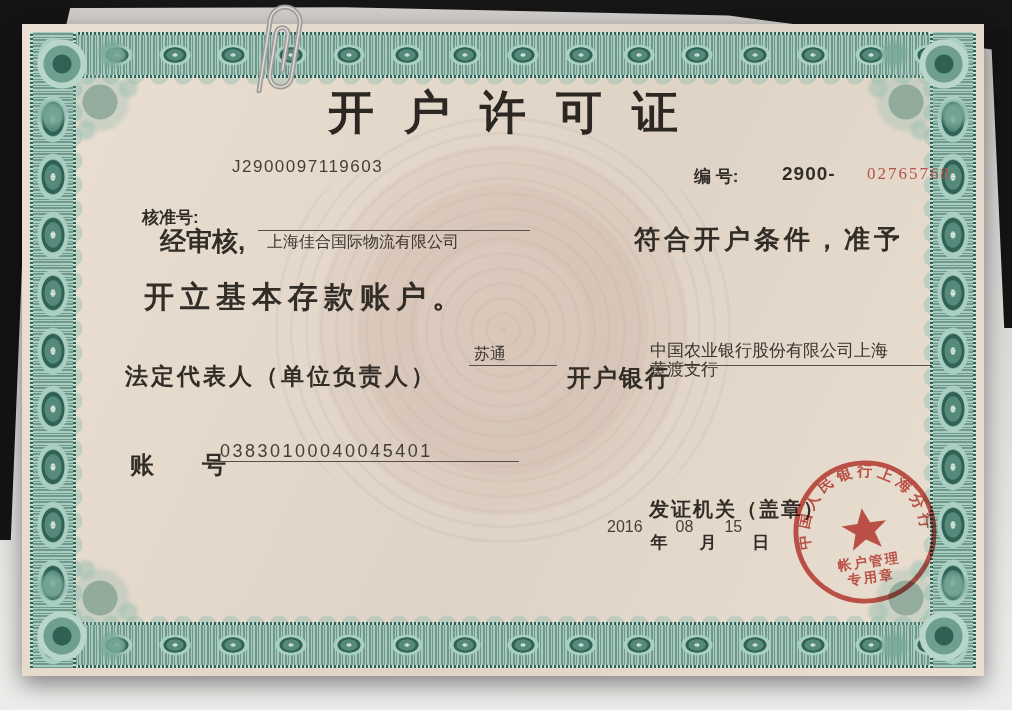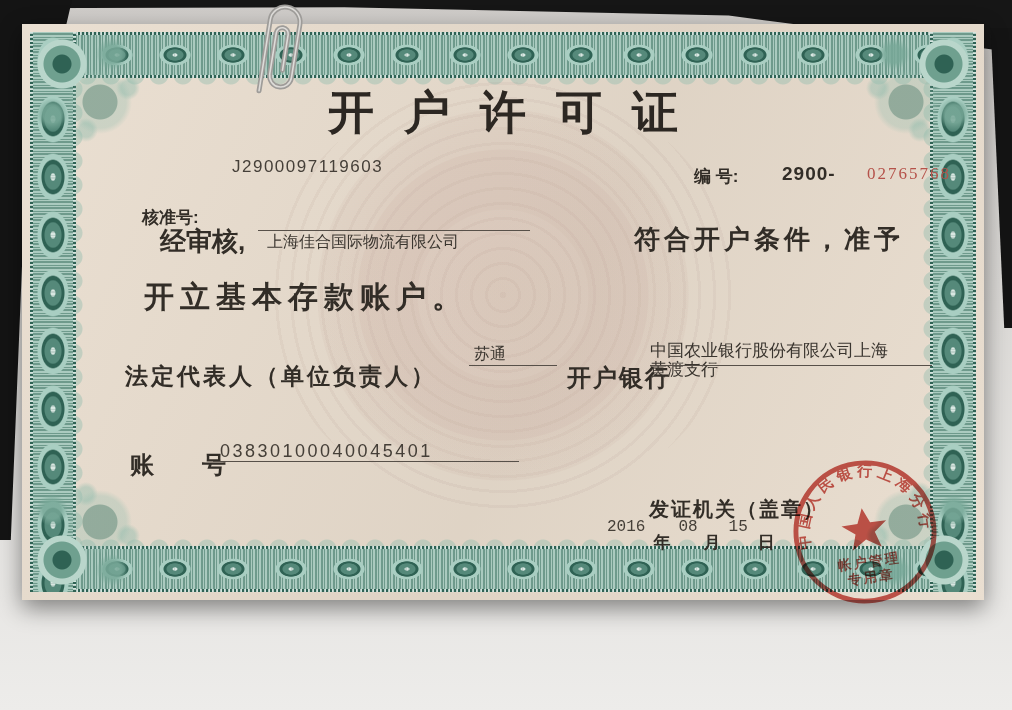--- a/index.html
+++ b/index.html
@@ -11,21 +11,21 @@
   
   .bg-dark-top { position:absolute; top:0; left:0; width:1012px; height:52px; background:#161616;
     clip-path: polygon(0 0, 100% 0, 100% 100%, 72% 30%, 34% 14%, 0 16%); }
   .bg-dark-left { position:absolute; top:0; left:0; width:72px; height:540px; background:#141414;
     clip-path: polygon(0 0, 100% 0, 34% 38%, 15% 100%, 0 100%); }
   .bg-dark-right { position:absolute; top:28px; right:0; width:26px; height:300px; background:#141414;
     clip-path: polygon(18% 0, 100% 0, 100% 100%, 70% 100%); }
 
   
   .certificate {
-    position:absolute; left:22px; top:24px; width:962px; height:576px;
+    position:absolute; left:22px; top:24px; width:962px; height:652px;
     background:
       radial-gradient(circle 250px at 50% 46%, rgba(201,160,150,0.14), rgba(201,160,150,0.05) 60%, transparent 75%),
       linear-gradient(115deg, rgba(255,255,255,0.10) 0%, rgba(0,0,0,0.04) 55%, rgba(255,255,255,0.08) 100%),
       #e8dccd;
     box-shadow: 0 8px 22px rgba(0,0,0,0.45);
   }
   
   .fr { position:absolute; }
   .fr-h, .fr-v { background-color:#8fb9ab; }
   .fr-h {
@@ -113,21 +113,21 @@
   .legalrep-label { left:103px; top:337px; font-size:23px; font-weight:700; letter-spacing:3px; }
   .legalrep-value { left:452px; top:320px; font-size:16px; color:#3a352f; }
   .bank-label     { left:545px; top:338px; font-size:24px; font-weight:700; letter-spacing:2px; }
   .bank-value     { left:628px; top:317px; font-size:17px; line-height:19px; width:238px;
                     white-space:normal; color:#3a352f; }
   .account-label  { left:108px; top:425px; font-size:24px; font-weight:700; }
   .account-value  { left:198px; top:417px; font-size:18px; letter-spacing:2.5px; }
 
   .issuer-label { left:627px; top:472px; font-size:20px; font-weight:700; letter-spacing:2px; }
   .date-row { position:absolute; left:585px; top:494px; display:flex; align-items:flex-start; }
-  .date-num { font-family:Liberation Mono, monospace; font-size:16px; color:#453f38; }
+  .date-num { font-family:Liberation Sans, sans-serif; font-size:16px; color:#453f38; }
   .date-cn  { font-size:17px; font-weight:700; transform:translateY(13px); color:#322d27; }
   .gap8 { margin-left:8px; } .gap6 { margin-left:6px; } .gap10 { margin-left:10px; }
 
   
   .seal { position:absolute; left:768px; top:433px; width:150px; height:150px;
     transform:rotate(-8deg); opacity:0.88; mix-blend-mode:multiply; }
 
   
   .clip { position:absolute; left:238px; top:-4px; width:90px; height:104px; transform:rotate(9deg); }
 </style>

